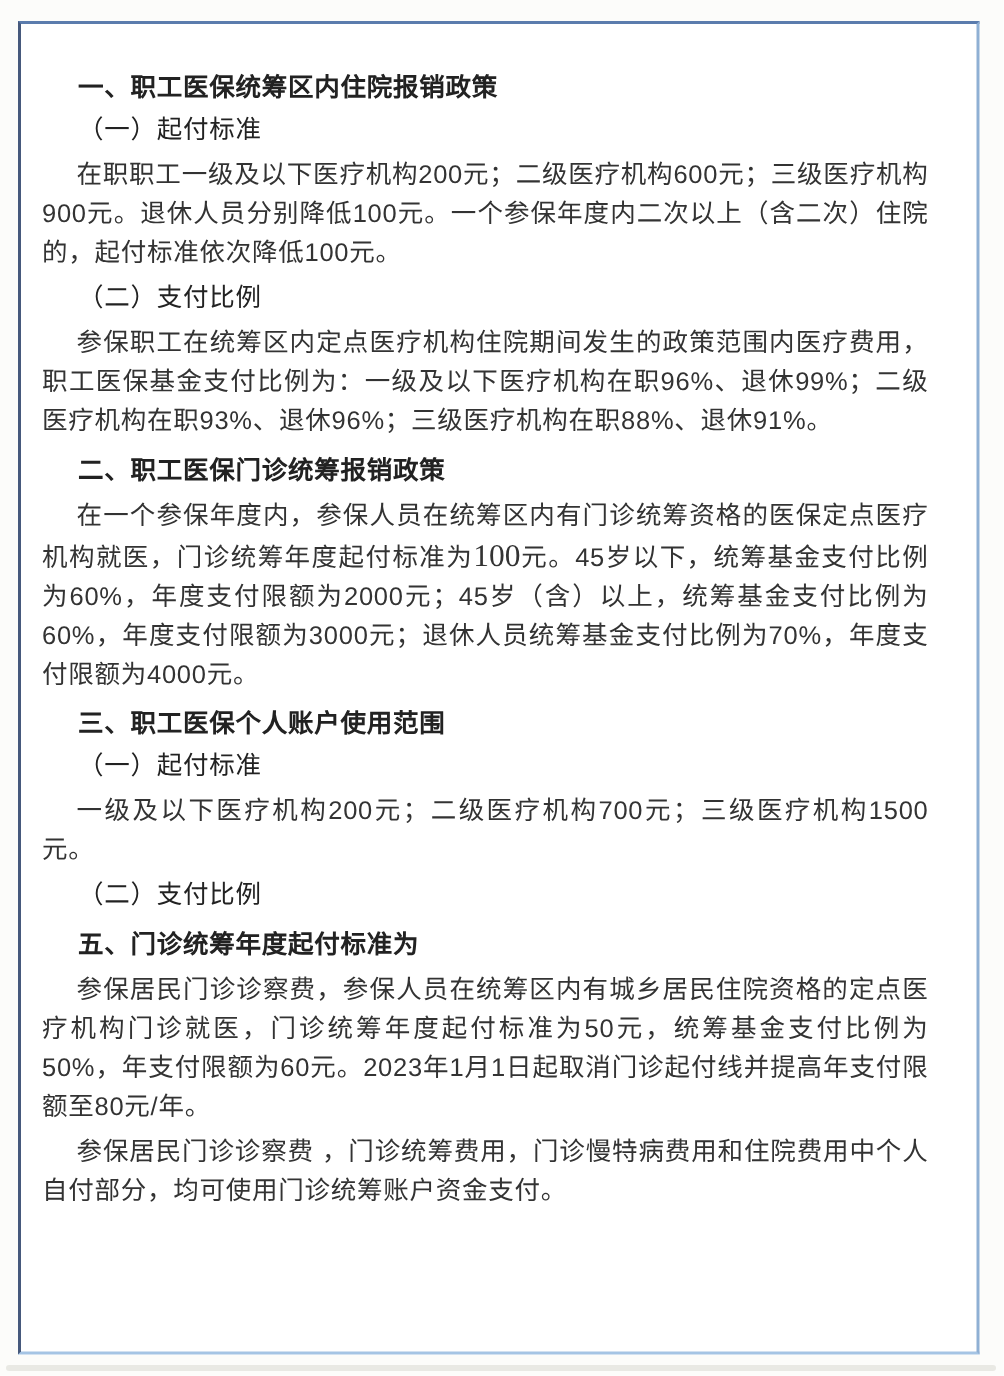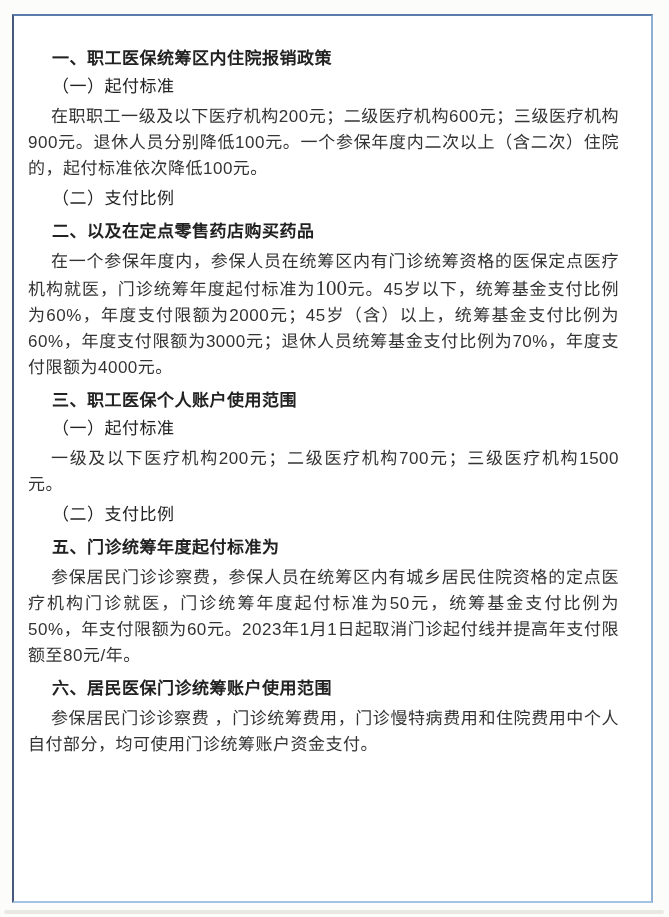--- a/index.html
+++ b/index.html
@@ -76,34 +76,34 @@
 </head>
 <body>
 
 <div class="card">
   <div class="doc">
 
     <h3 class="first">一、职工医保统筹区内住院报销政策</h3>
     <h4>（一）起付标准</h4>
     <p>在职职工一级及以下医疗机构200元；二级医疗机构600元；三级医疗机构900元。退休人员分别降低100元。一个参保年度内二次以上（含二次）住院的，起付标准依次降低100元。</p>
     <h4>（二）支付比例</h4>
+    <p>参保职工在统筹区内定点医疗机构住院期间发生的政策范围内医疗费用，职工医保基金支付比例为：一级及以下医疗机构在职96%、退休99%；二级医疗机构在职93%、退休96%；三级医疗机构在职88%、退休91%。</p>
 
-    <h3>二、以及在定点零售药店购买药品</h3>
+    <h3>二、职工医保门诊统筹报销政策</h3>
     <p>
       <span>在一个参保年度内，参保人员在统筹区内有门诊统筹资格的医保定点医疗机构就医，门诊统筹年度起付标准为</span><span class="serif-num">100</span><span>元。45岁以下，统筹基金支付比例为60%，年度支付限额为2000元；45岁（含）以上，统筹基金支付比例为60%，年度支付限额为3000元；退休人员统筹基金支付比例为70%，年度支付限额为4000元。</span>
     </p>
 
     <h3>三、职工医保个人账户使用范围</h3>
 
     <h4>（一）起付标准</h4>
     <p>一级及以下医疗机构200元；二级医疗机构700元；三级医疗机构1500元。</p>
     <h4>（二）支付比例</h4>
 
     <h3>五、门诊统筹年度起付标准为</h3>
     <p>参保居民门诊诊察费，参保人员在统筹区内有城乡居民住院资格的定点医疗机构门诊就医，门诊统筹年度起付标准为50元，统筹基金支付比例为50%，年支付限额为60元。2023年1月1日起取消门诊起付线并提高年支付限额至80元/年。</p>
 
-    <h3>六、居民医保门诊统筹账户使用范围</h3>
     <p>参保居民门诊诊察费 ，门诊统筹费用，门诊慢特病费用和住院费用中个人自付部分，均可使用门诊统筹账户资金支付。</p>
 
   </div>
 </div>
 
 <div class="bottom-shadow"></div>
 
 </body></html>

